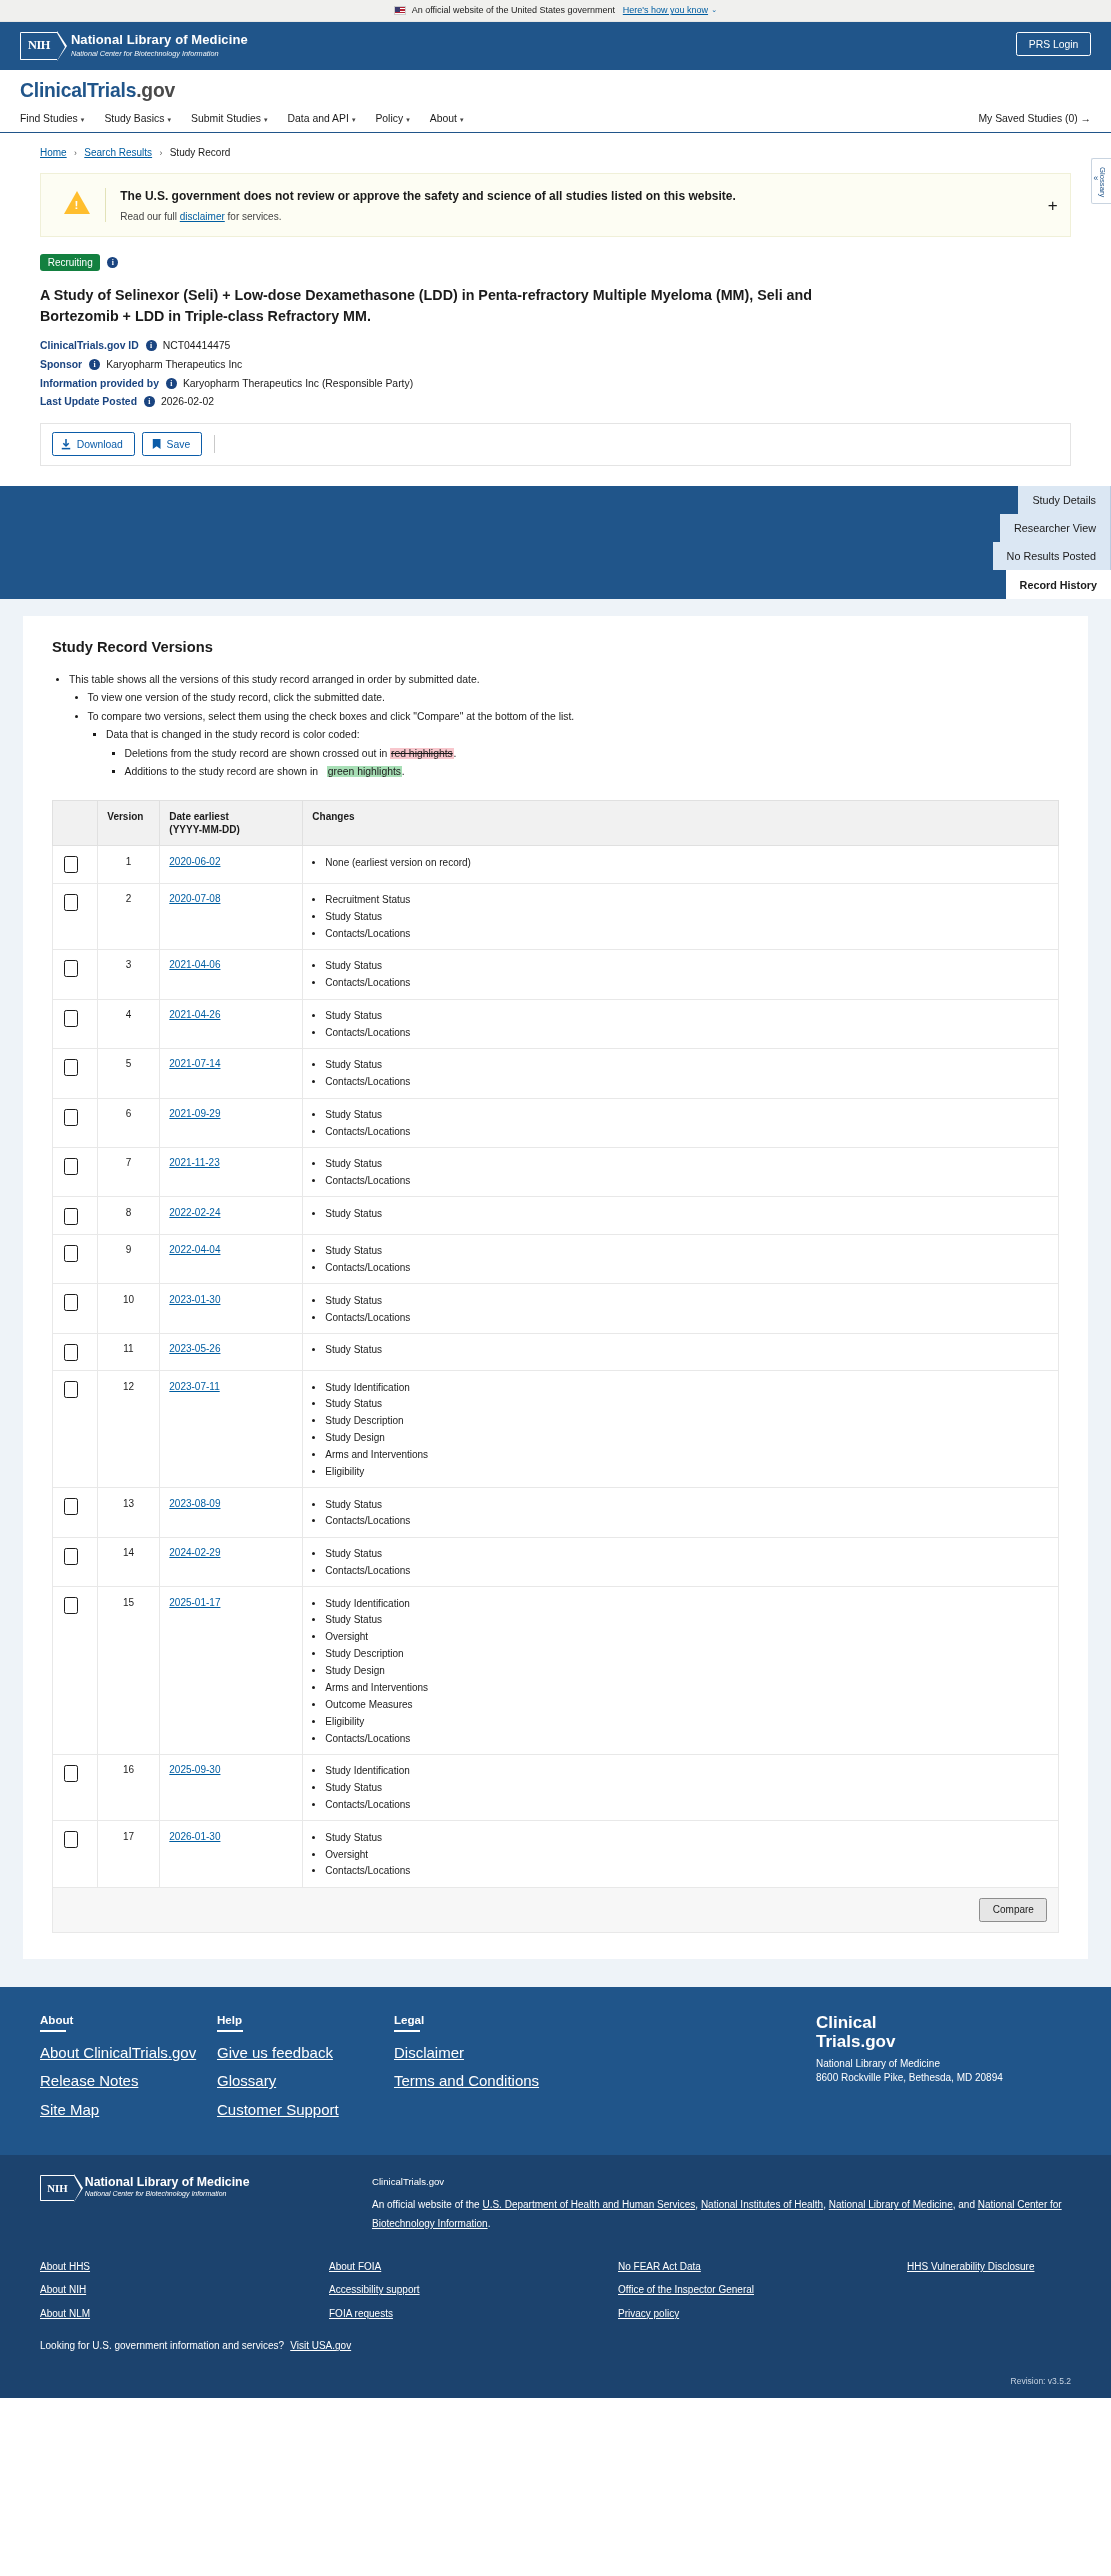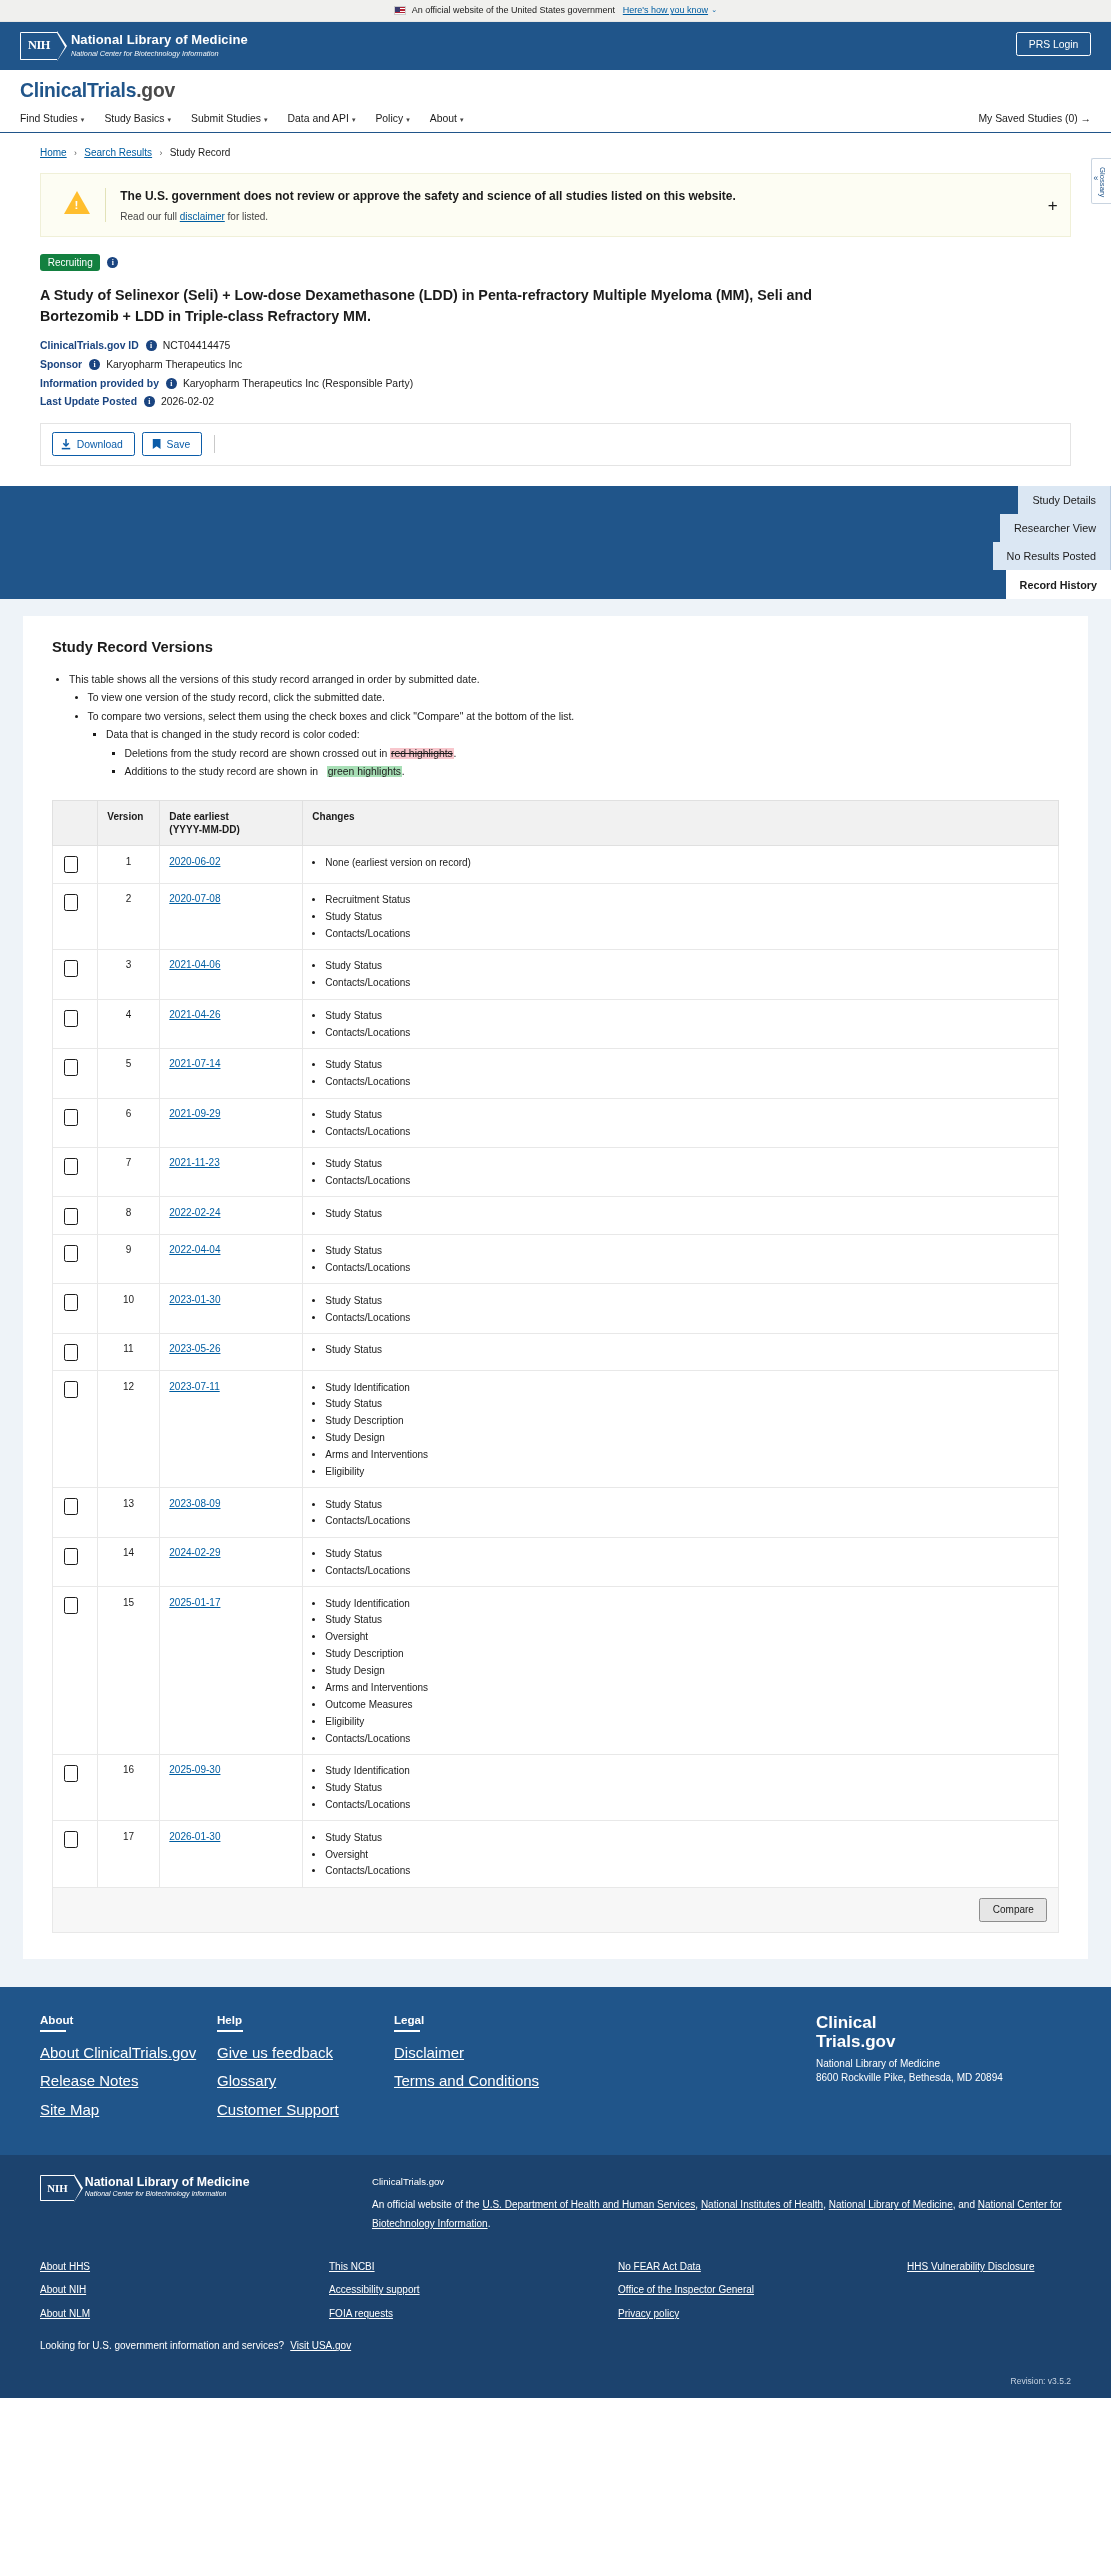--- a/index.html
+++ b/index.html
@@ -454,21 +454,21 @@
       <span class="sep">›</span>
       <span>Study Record</span>
     </div>
 
     <div class="alert">
       <div class="tri"></div>
       <div class="divider"></div>
       <div class="alert-body">
         <div class="alert-title">The U.S. government does not review or approve the safety and science of all studies listed on this website.</div>
         <div class="alert-sub">
-          <span>Read our full </span><a>disclaimer</a><span> for listed.</span>
+          <span>Read our full </span><a>disclaimer</a><span> for services.</span>
         </div>
       </div>
       <div class="alert-plus">+</div>
     </div>
 
     <div class="status-row">
       <span class="badge-recruiting">Recruiting</span>
       <span class="info-i">i</span>
     </div>
 
@@ -850,21 +850,21 @@
     </div>
   </div>
 
   <div class="footer-links">
     <div class="flcol">
       <a>About HHS</a>
       <a>About NIH</a>
       <a>About NLM</a>
     </div>
     <div class="flcol">
-      <a>This NCBI</a>
+      <a>About FOIA</a>
       <a>Accessibility support</a>
       <a>FOIA requests</a>
     </div>
     <div class="flcol">
       <a>No FEAR Act Data</a>
       <a>Office of the Inspector General</a>
       <a>Privacy policy</a>
     </div>
     <div class="flcol">
       <a>HHS Vulnerability Disclosure</a>

